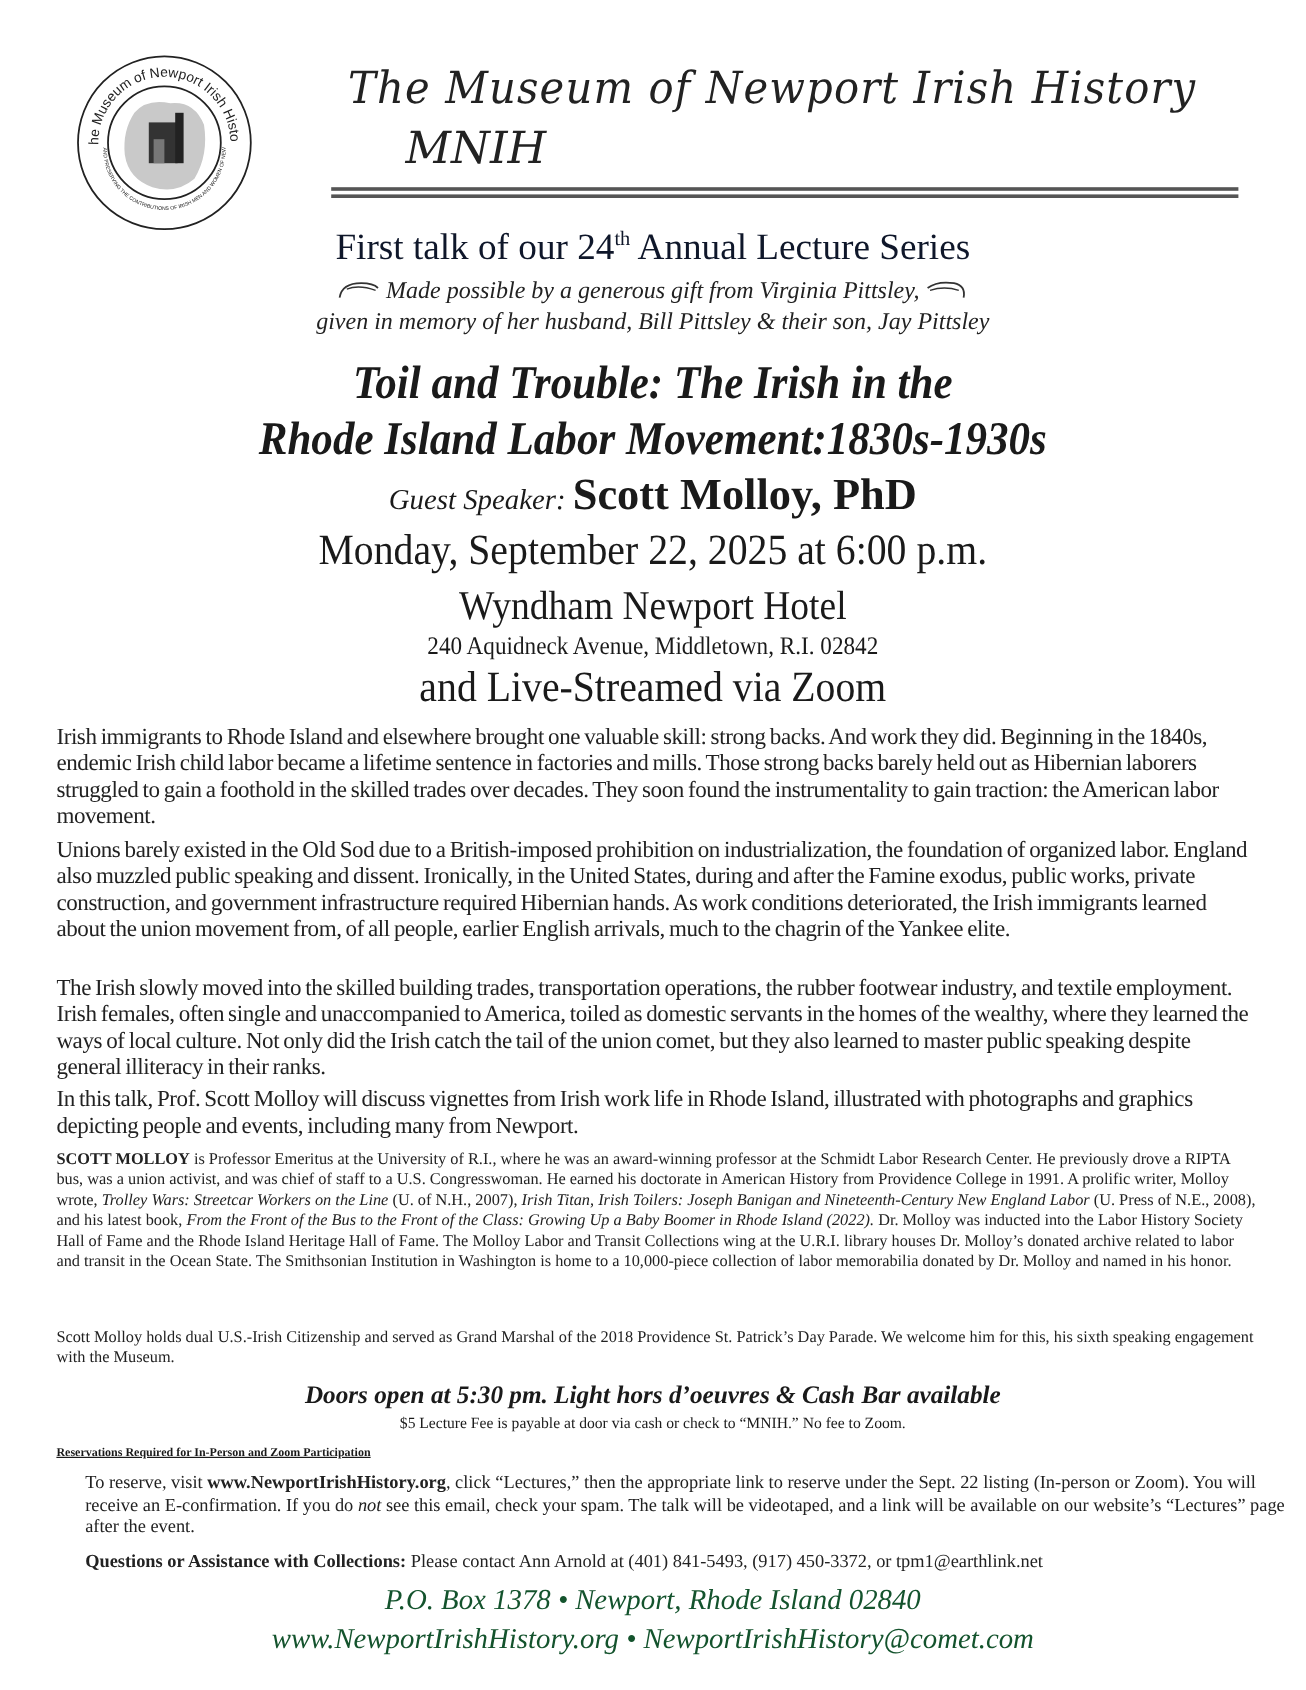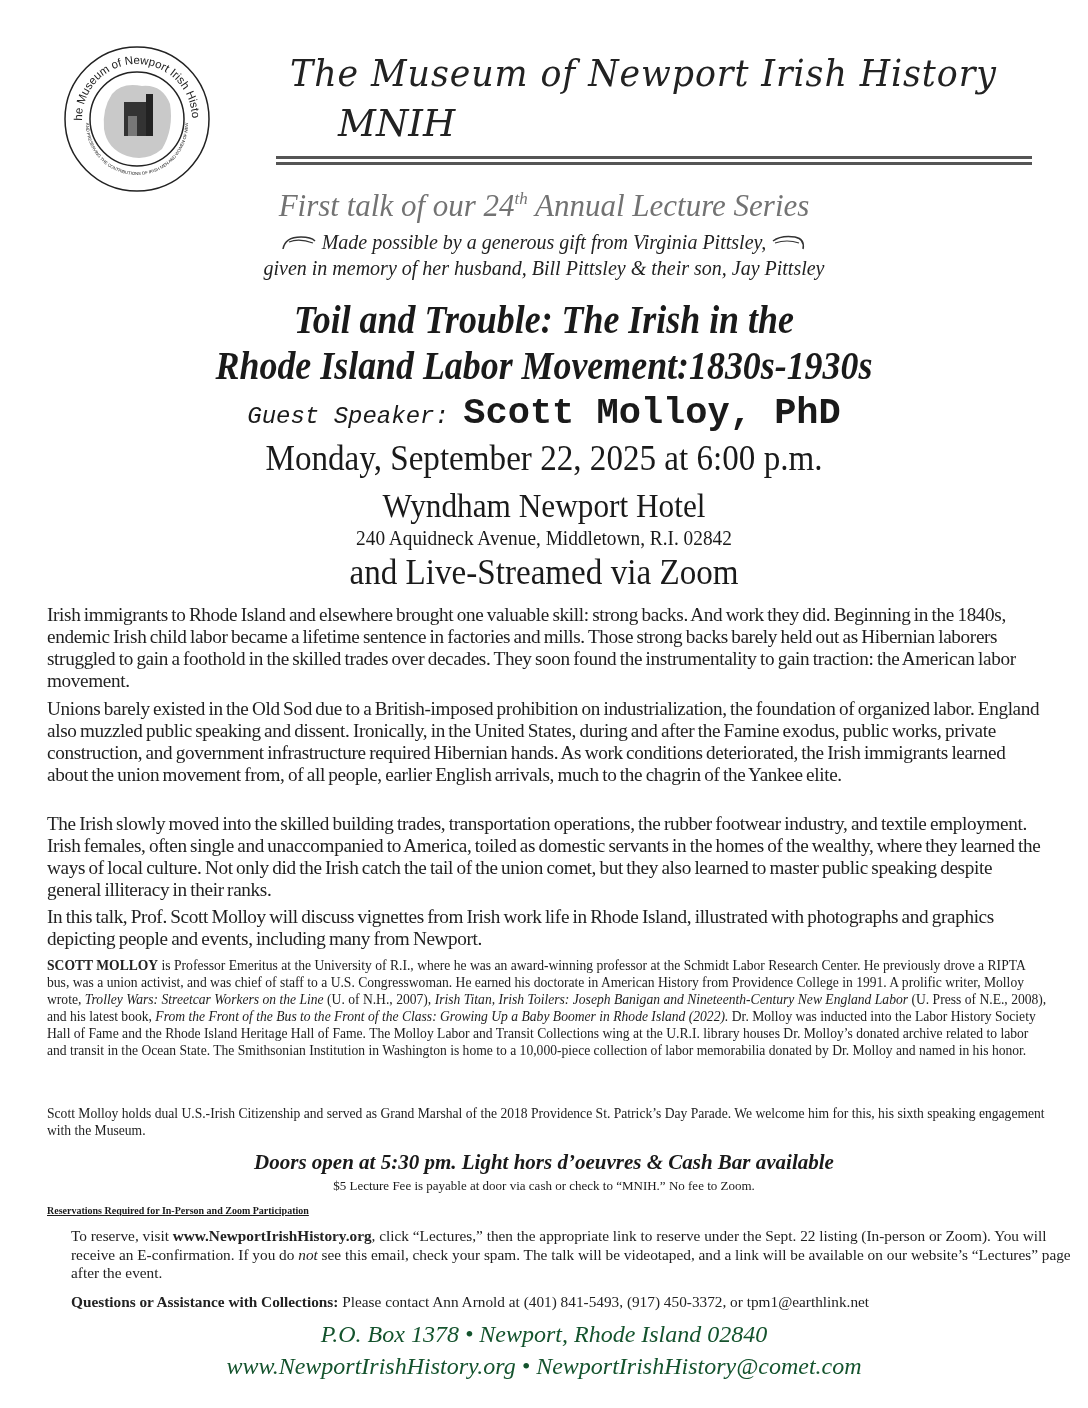--- a/index.html
+++ b/index.html
@@ -16,21 +16,21 @@
   
   .org-title {
     left: 290px; top: 50px; font-family: "DejaVu Serif", serif; font-style: italic;
     font-size: 37px; letter-spacing: 1px; color: #222; line-height: 48px; white-space: nowrap;
     transform: scaleX(0.94); transform-origin: left top;
   }
   .org-abbr { left: 290px; top: 100px; font-family: "DejaVu Serif", serif; font-style: italic;
     font-size: 37px; color: #222; line-height: 48px; margin-left: 48px; }
   .rule { left: 276px; width: 756px; height: 3px; background: #555; }
 
-  .series { top: 180px; font-size: 31px; line-height: 38px; color: #737373; font-style: italic; }
+  .series { top: 180px; font-size: 31px; line-height: 38px; color: #0f172a; }
   .series sup { font-size: 17px; vertical-align: 12px; }
 
   .gift { font-style: italic; font-size: 20px; line-height: 24px; color: #222; }
   .swash { display: inline-block; width: 36px; height: 18px; vertical-align: -2px; }
 
   .talk-title { font-style: italic; font-weight: bold; font-size: 39px; line-height: 48px;
     color: #1a1a1a; transform: scaleX(0.92); }
   .speaker-label { font-style: italic; font-size: 24px; }
   .speaker-name { font-weight: bold; font-size: 37px; }
   .datetime { font-size: 36px; transform: scaleX(0.92); }
@@ -93,21 +93,21 @@
   <svg class="swash" viewBox="0 0 36 18">
       <path d="M2 8 Q10 2 24 4 Q34 6 32 16" fill="none" stroke="#333" stroke-width="1.5"></path>
       <path d="M4 10 Q16 6 28 10" fill="none" stroke="#333" stroke-width="1.2"></path>
     </svg>
 </div>
 <div class="abs center gift" style="top:256px">given in memory of her husband, Bill Pittsley &amp; their son, Jay Pittsley</div>
 
 <div class="abs center talk-title" style="top:296px">Toil and Trouble: The Irish in the</div>
 <div class="abs center talk-title" style="top:342px">Rhode Island Labor Movement:1830s-1930s</div>
 
-<div class="abs center" style="top:390px; line-height:46px;font-family:Liberation Mono, monospace;">
+<div class="abs center" style="top:390px; line-height:46px;">
   <span class="speaker-label">Guest Speaker: </span><span class="speaker-name">Scott Molloy, PhD</span>
 </div>
 
 <div class="abs center datetime" style="top:436px; line-height:44px;">Monday, September 22, 2025 at 6:00 p.m.</div>
 <div class="abs center venue" style="top:486px; line-height:40px;">Wyndham Newport Hotel</div>
 <div class="abs center address" style="top:525px; line-height:26px;">240 Aquidneck Avenue, Middletown, R.I. 02842</div>
 <div class="abs center stream" style="top:550px; line-height:44px;">and Live-Streamed via Zoom</div>
 
 <div class="abs para" style="top:604px">Irish immigrants to Rhode Island and elsewhere brought one valuable skill: strong backs. And work they did. Beginning in the 1840s, endemic Irish child labor became a lifetime sentence in factories and mills. Those strong backs barely held out as Hibernian laborers struggled to gain a foothold in the skilled trades over decades. They soon found the instrumentality to gain traction: the American labor movement.</div>
 <div class="abs para" style="top:698px">Unions barely existed in the Old Sod due to a British-imposed prohibition on industrialization, the foundation of organized labor. England also muzzled public speaking and dissent. Ironically, in the United States, during and after the Famine exodus, public works, private construction, and government infrastructure required Hibernian hands. As work conditions deteriorated, the Irish immigrants learned about the union movement from, of all people, earlier English arrivals, much to the chagrin of the Yankee elite.</div>

